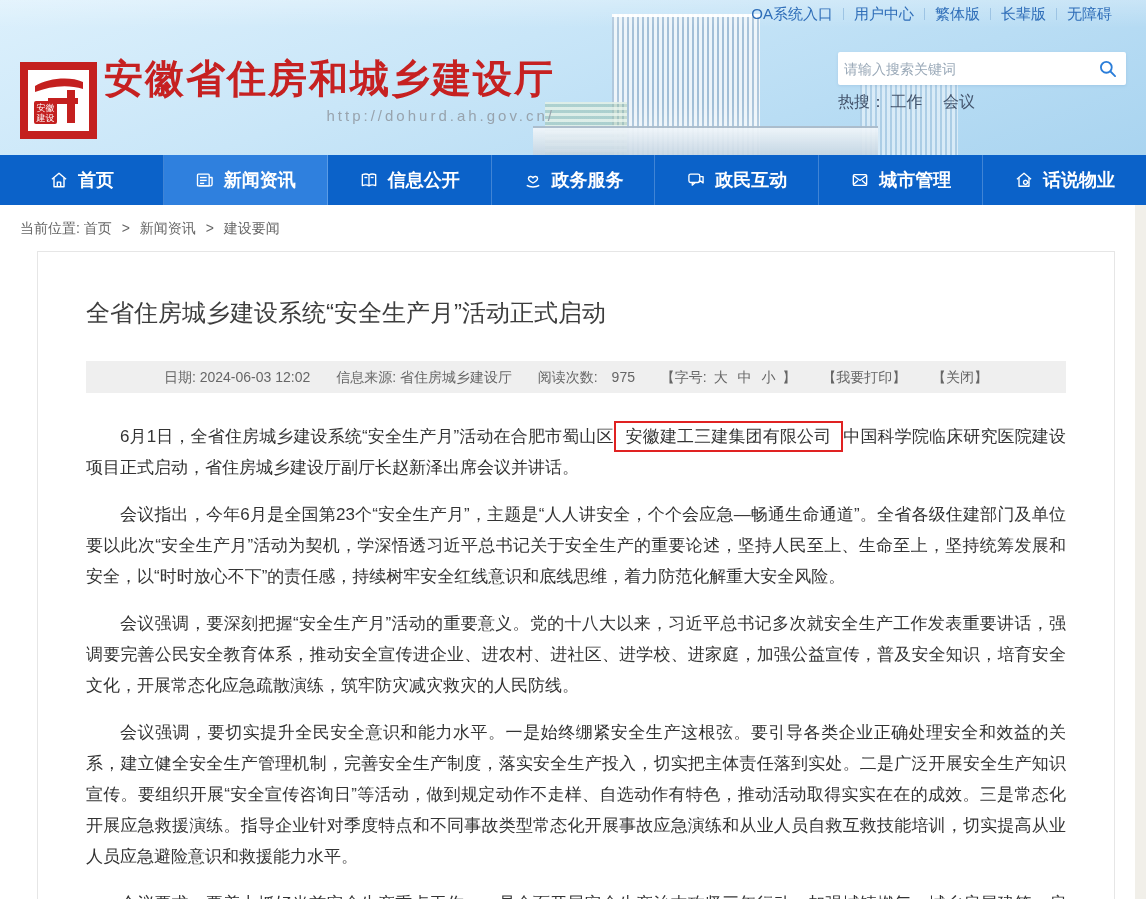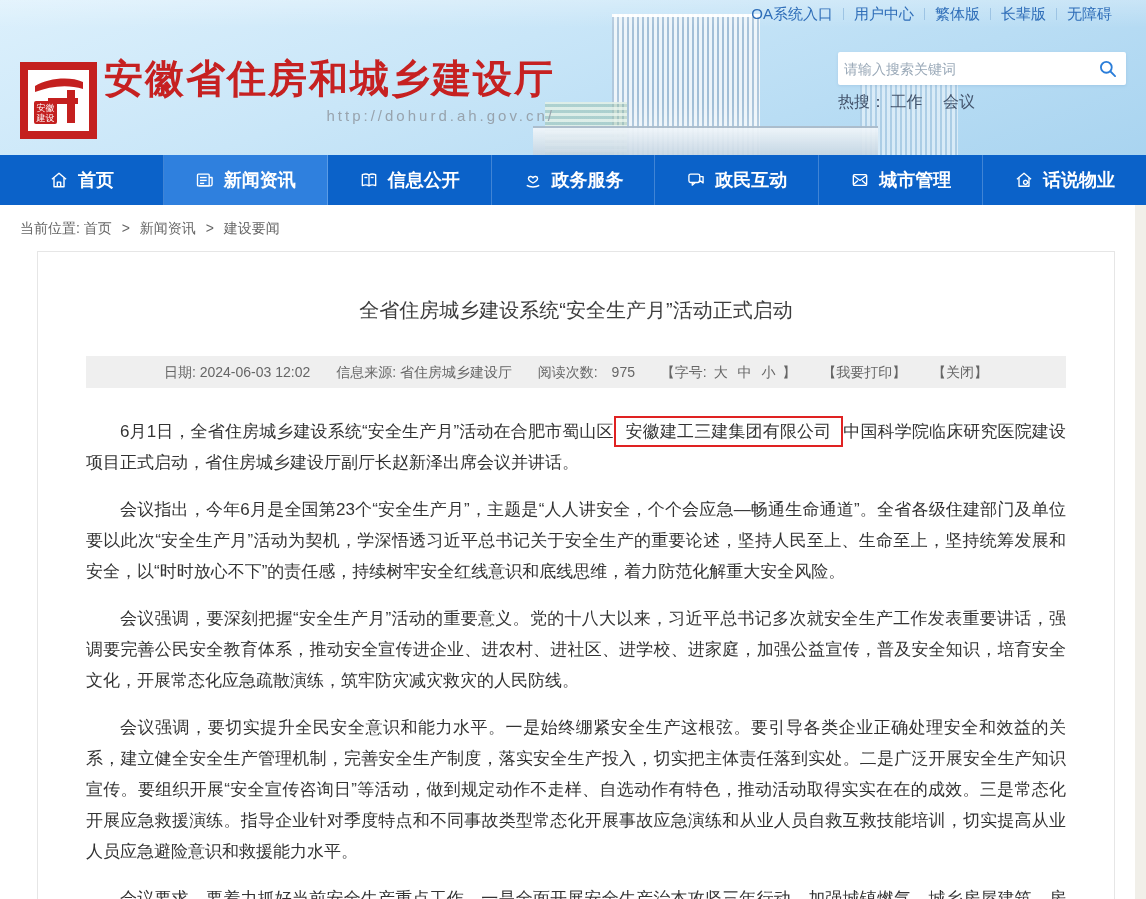--- a/index.html
+++ b/index.html
@@ -75,21 +75,21 @@
 
   
   .right-strip { position:absolute; right:0; top:205px; bottom:0; width:11px; background:#f1efe9; }
 
   
   .article-wrap {
     margin-left:37px; width:1078px; height:720px;
     border:1px solid #e6e6e6; background:#fff; padding:0 48px;
   }
   .article-title {
-    margin-top:45px; text-align:center; font-size:20px; font-weight:500; color:#3d3d3d;
+    margin-top:45px; font-size:24px; font-weight:500; color:#3d3d3d;
   }
   .meta-bar {
     margin-top:32px; background:#efefef; height:32px; line-height:32px;
     text-align:center; font-size:14px; color:#666; white-space:nowrap;
   }
   .meta-bar .m-group { margin:0 11px; }
   .meta-bar .m-views-val { margin-left:10px; }
   .meta-bar a { color:#666; text-decoration:none; cursor:pointer; }
   .meta-bar .m-size a { margin:0 3px; }
 

